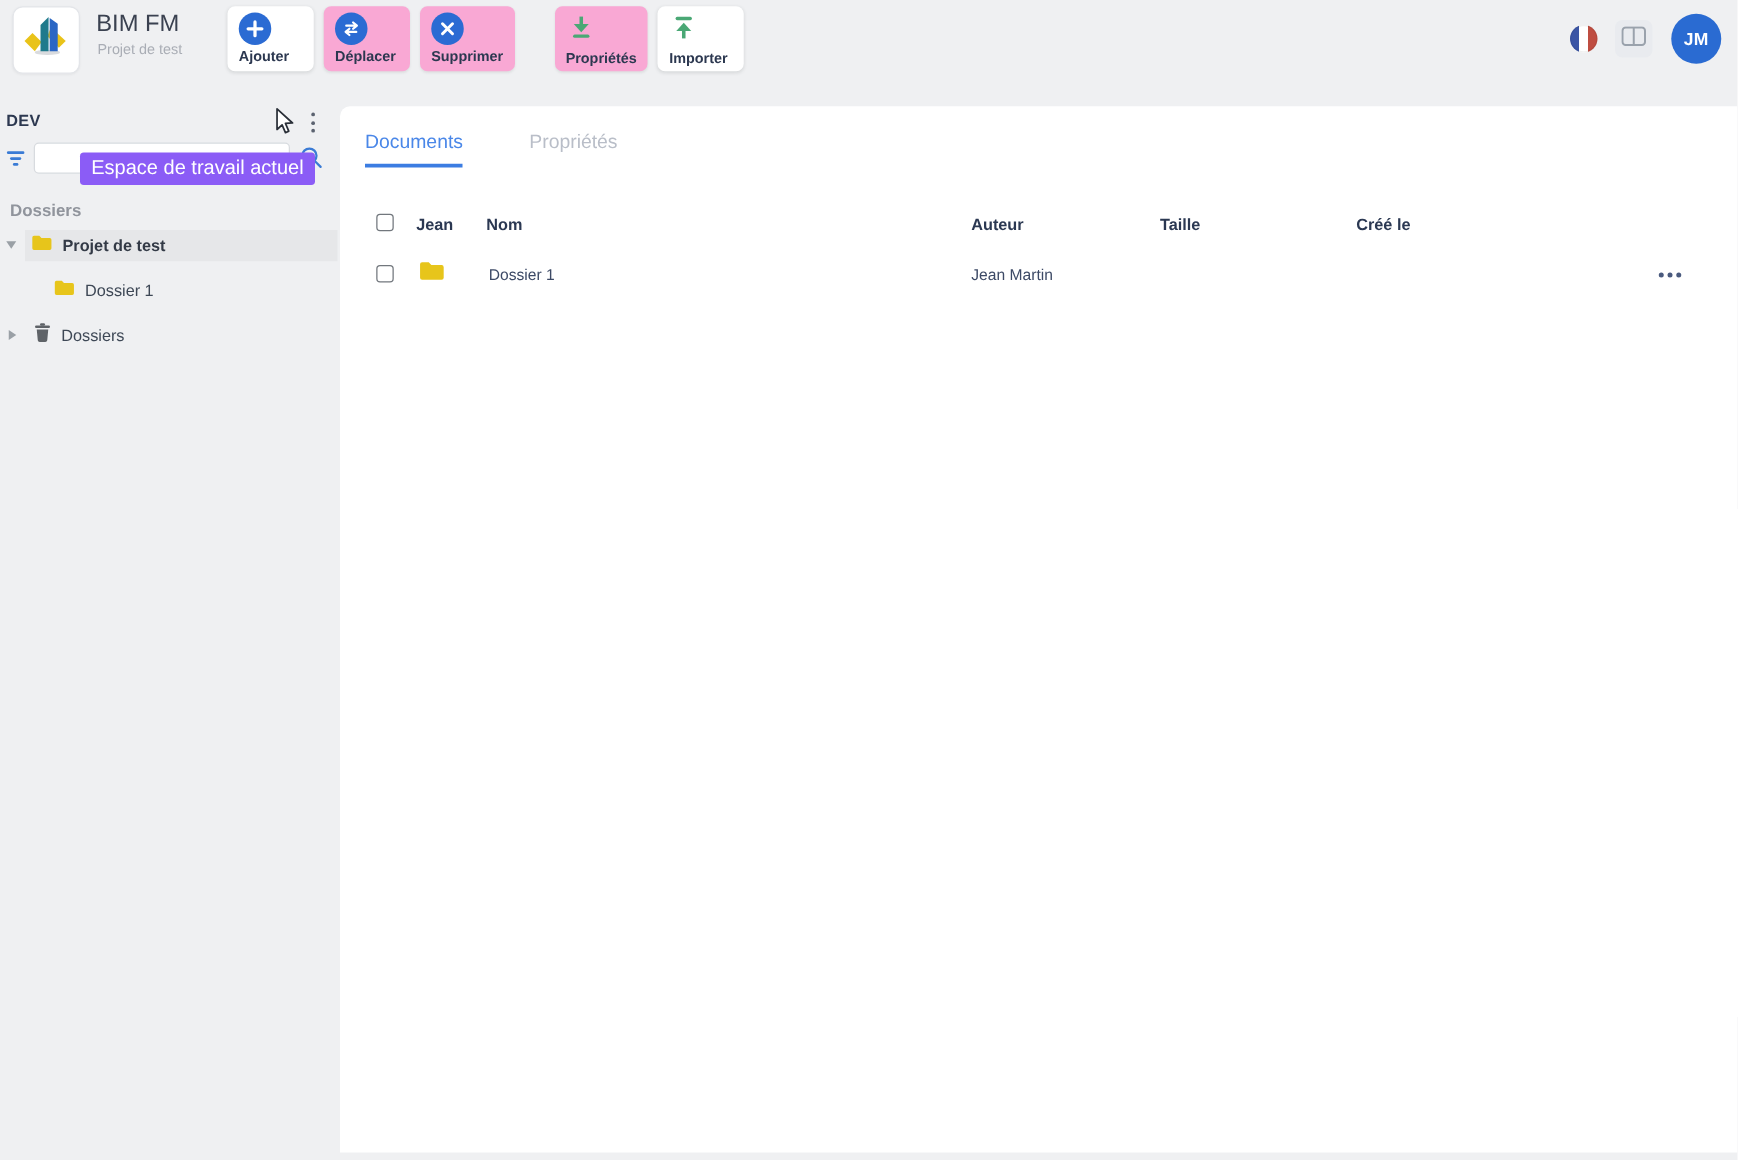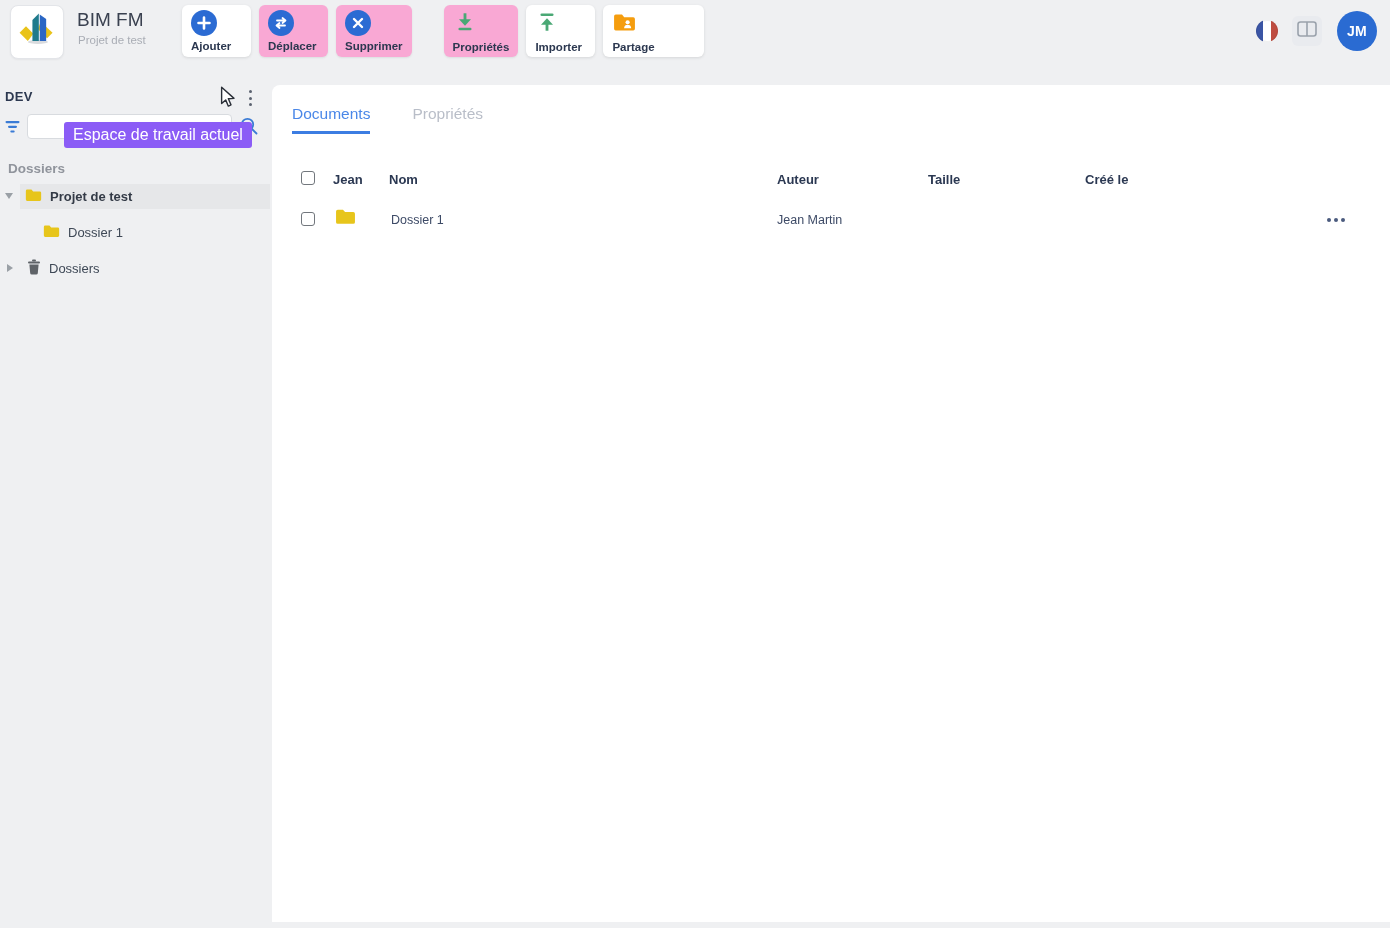--- a/index.html
+++ b/index.html
@@ -57,21 +57,21 @@
   .chev-right { position:absolute; left:7px; top:8px; width:0; height:0;
     border-top:4.5px solid transparent; border-bottom:4.5px solid transparent; border-left:6px solid #9aa0a6; cursor:pointer; }
   .row-body { position:absolute; left:20px; right:2px; top:0; bottom:0; display:flex; align-items:center; cursor:pointer; }
   .row-body.selected { background:#e6e7e9; }
   .tree-lbl { font-size:13px; color:#3e4856; margin-left:8px; }
   .tree-lbl.bold { font-weight:bold; color:#333a46; }
   .ind0 { margin-left:5px; } .ind1 { margin-left:23px; } .indt { margin-left:7px; }
 
   
   .main { position:absolute; left:272px; top:85px; right:0; bottom:6px; background:#fff; border-top-left-radius:8px; }
-  .tabs { position:absolute; left:20px; top:20px; display:flex; gap:42px; }
+  .tabs { position:absolute; left:20px; top:20px; display:flex; gap:53px; }
   .tab { font-size:15.5px; padding-bottom:8px; cursor:pointer; border-bottom:3px solid transparent; }
   .tab.active { color:#4a87e8; border-bottom-color:#3c7de2; }
   .tab.inactive { color:#b9bec8; }
 
   .th { position:absolute; top:87px; font-size:13px; font-weight:bold; color:#2b3852; cursor:pointer; }
   .cbox { width:14px; height:14px; background:#fff; border:1.5px solid #72777d; border-radius:3px; cursor:pointer; }
   .hd-cbox { position:absolute; left:29px; top:86px; }
   .rw-cbox { position:absolute; left:29px; top:127px; }
   .rw-folder { position:absolute; left:63px; top:123px; }
   .cell { position:absolute; top:128px; font-size:12.5px; color:#3d4a66; }
@@ -144,30 +144,20 @@
         <svg width="24" height="24" viewBox="0 0 22 22">
           <rect x="5" y="3.2" width="12" height="2.4" rx="1.2" fill="#4aa875"></rect>
           <polygon points="11,7.5 16.5,13.5 5.5,13.5" fill="#4aa875"></polygon>
           <rect x="9.7" y="12.5" width="2.6" height="6.5" fill="#4aa875"></rect>
         </svg>
       </span>
       <span class="lbl">Importer</span>
     </button>
 
 
-    <button class="tb-btn wide">
-      <span>
-        <svg width="25" height="24" viewBox="0 0 24 22">
-          <path d="M2 5.5 a1.6 1.6 0 0 1 1.6-1.6 h6 l2.1 2.6 h8.7 a1.6 1.6 0 0 1 1.6 1.6 v9.4 a1.6 1.6 0 0 1 -1.6 1.6 h-16.8 a1.6 1.6 0 0 1 -1.6 -1.6 z" fill="#f59d0e"></path>
-          <circle cx="15" cy="11.2" r="2" fill="#fff"></circle>
-          <path d="M11.6 17 c0-2.2 1.5-3.3 3.4-3.3 s3.4 1.1 3.4 3.3 z" fill="#fff"></path>
-        </svg>
-      </span>
-      <span class="lbl">Partage</span>
-    </button>
   </div>
 
   <div class="flag" title=""></div>
 
   <div class="split-btn">
     <span>
       <svg width="20" height="16" viewBox="0 0 20 16">
         <rect x="1" y="1" width="18" height="14" rx="2.5" fill="none" stroke="#9aa2ac" stroke-width="1.6"></rect>
         <line x1="10" y1="1" x2="10" y2="15" stroke="#9aa2ac" stroke-width="1.6"></line>
       </svg>

